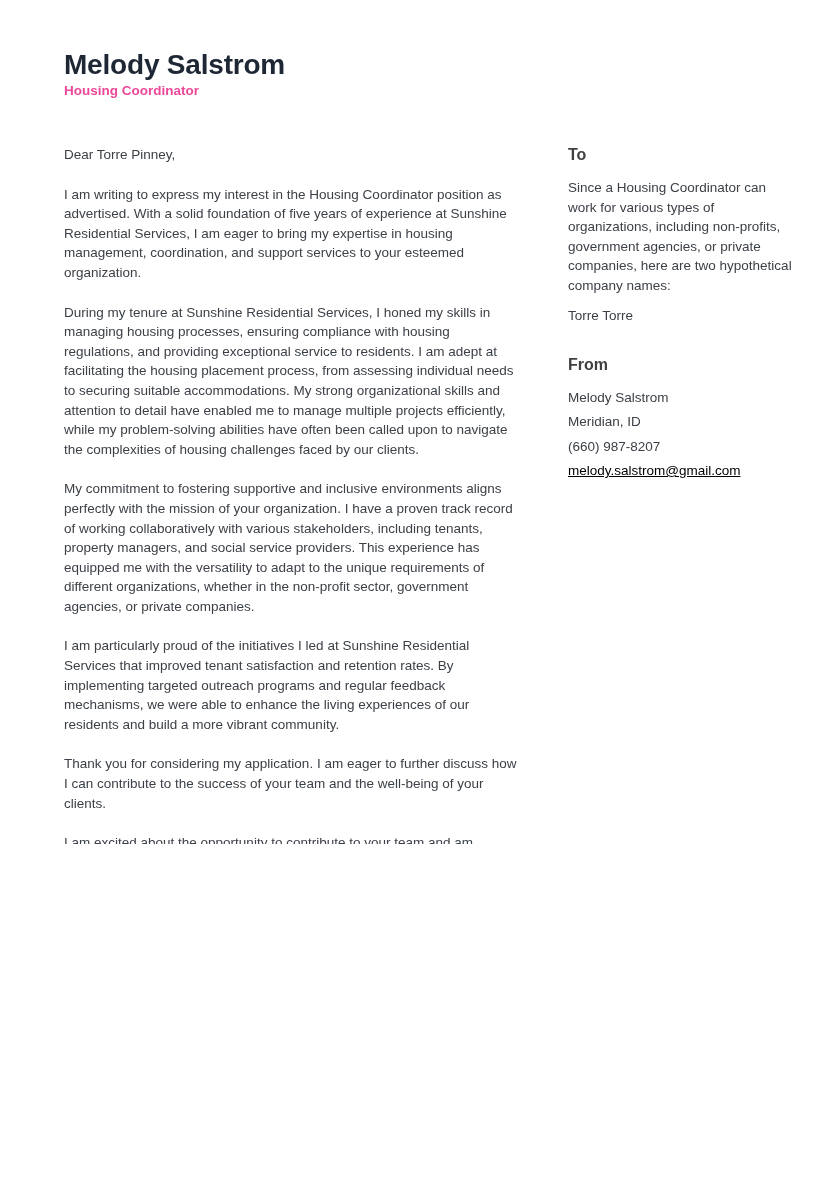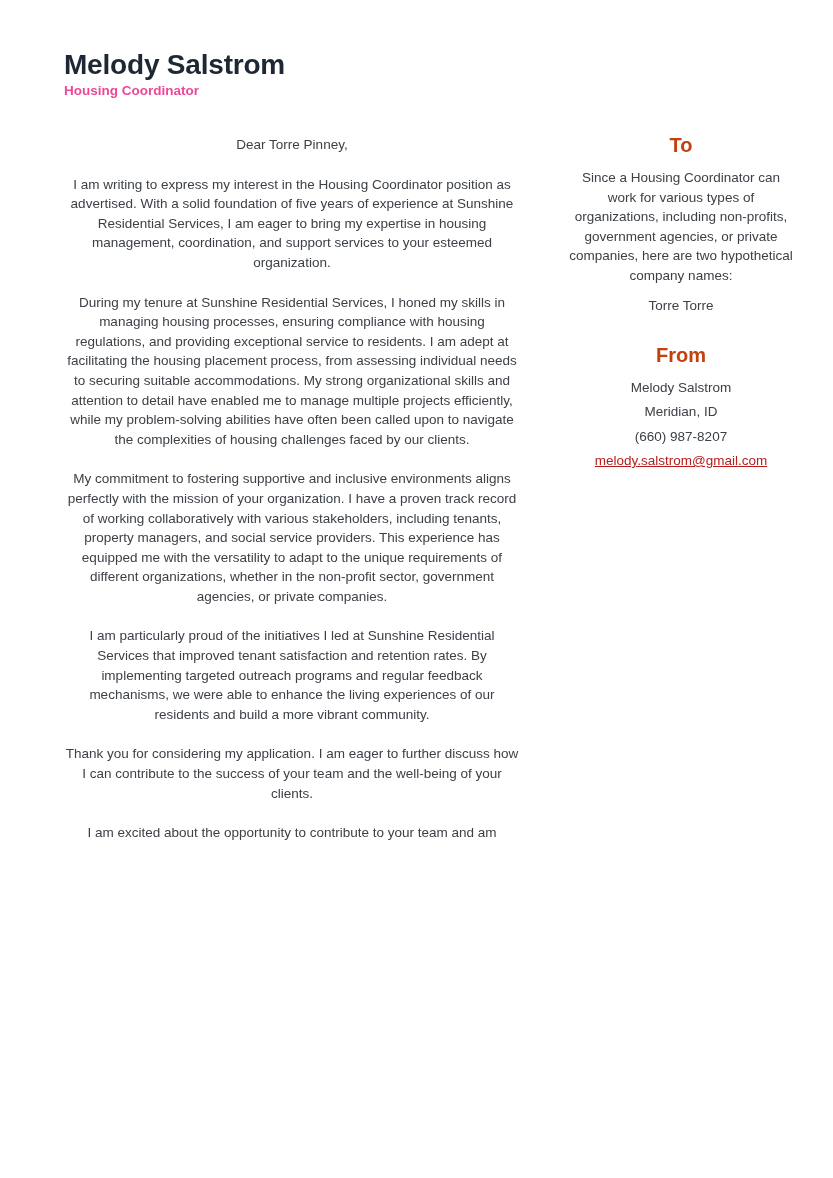--- a/index.html
+++ b/index.html
@@ -23,53 +23,52 @@
   }
   .doc-header .role {
     margin-top: 0;
     font-size: 13.5px;
     line-height: 17px;
     color: #ec4899;
     font-weight: bold;
   }
   .content {
     display: flex;
-    margin-top: 36px;
-    text-align: center;
+    margin-top: 46px;
   }
   .letter {
     width: 456px;
     flex: 0 0 456px;
     font-size: 13.5px;
     line-height: 19.6px;
     color: #3c4147;
   }
   .letter p { margin: 0 0 20px 0; }
   .letter .signature { margin-bottom: 0; }
   .sidebar {
     width: 226px;
     flex: 0 0 226px;
     margin-left: 48px;
     font-size: 13.5px;
     line-height: 19.5px;
     color: #3c4147;
   }
   .sidebar h2 {
     margin: 0 0 13px 0;
-    font-size: 20px;
+    font-size: 16px;
     line-height: 20px;
     font-weight: 700;
-    color: #c2410c;
+    color: #404040;
   }
   .sidebar .note { margin: 0 0 11px 0; }
   .sidebar .recipient { margin: 0 0 29px 0; }
   .from-section p { margin: 0 0 5px 0; }
   .email {
     display: inline-block;
-    color: #b91c1c;
+    color: #000000;
     text-decoration: underline;
     font-size: 13.5px;
     line-height: 19.5px;
     cursor: pointer;
   }
 </style>
 </head>
 <body>
 
 <div class="page">

